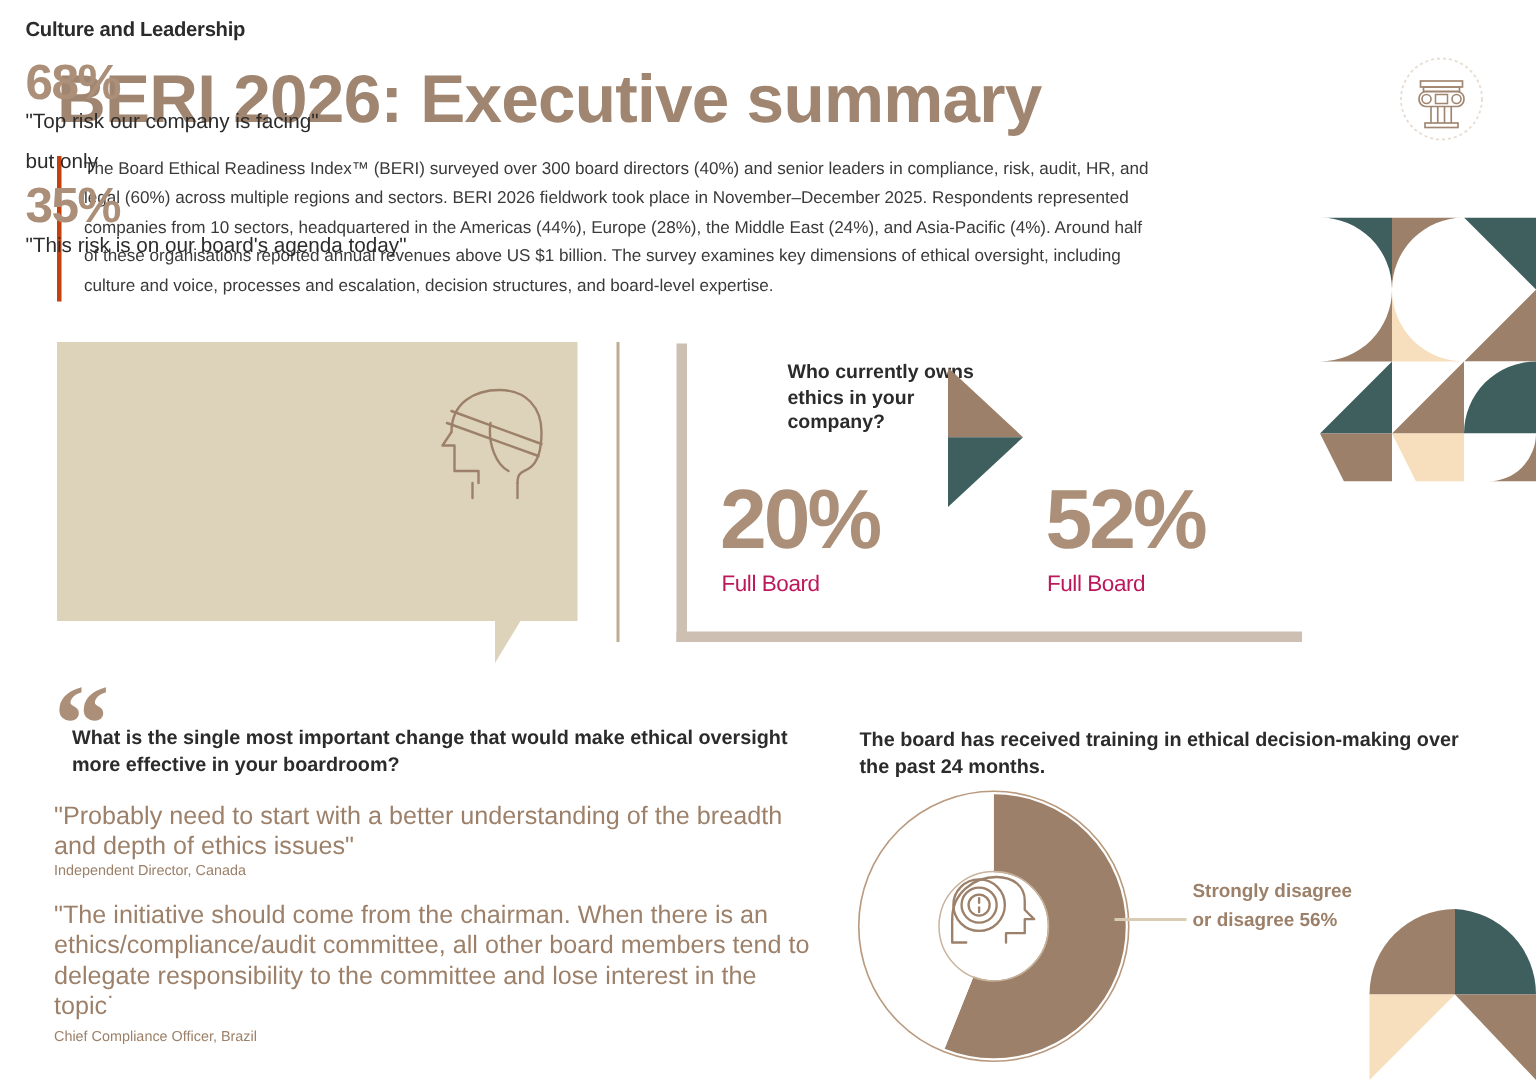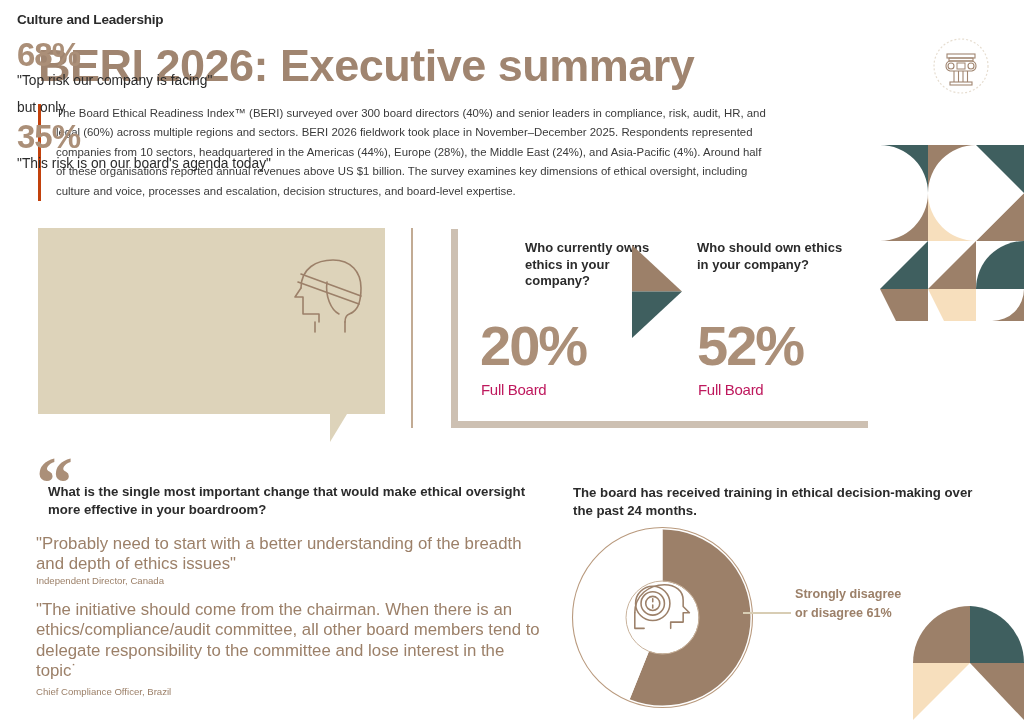--- a/index.html
+++ b/index.html
@@ -250,21 +250,20 @@
   <div class="own-pct own-pct-left">20%</div>
   <div class="own-lbl own-lbl-left">Full Board</div>
 
   <div class="arrow-2tone">
     <svg viewBox="0 0 50 93" width="50" height="93">
       <path d="M0 0 L50 46.5 L0 46.5 Z" fill="#9c8069"></path>
       <path d="M0 46.5 L50 46.5 L0 93 Z" fill="#3f5f5f"></path>
     </svg>
   </div>
 
-  <div class="own-q own-q-right">Who should own ethics in your company?</div>
   <div class="own-pct own-pct-right">52%</div>
   <div class="own-lbl own-lbl-right">Full Board</div>
 
   <div class="qmark">“</div>
   <div class="q-head">What is the single most important change that would make ethical oversight more effective in your boardroom?</div>
   <div class="q-body q1">"Probably need to start with a better understanding of the breadth and depth of ethics issues"</div>
   <div class="q-attr a1">Independent Director, Canada</div>
   <div class="q-body q2">"The initiative should come from the chairman. When there is an ethics/compliance/audit committee, all other board members tend to delegate responsibility to the committee and lose interest in the topic˙</div>
   <div class="q-attr a2">Chief Compliance Officer, Brazil</div>
 
@@ -284,21 +283,21 @@
         <line x1="33" y1="24" x2="33" y2="28"></line>
         <line x1="33" y1="32" x2="33" y2="36"></line>
         <path d="M10 42 L10 62 L22 62"></path>
       </g>
     </svg>
   </div>
 
   <div class="legend-line"></div>
   <div class="legend-text">
     <span>Strongly disagree or disagree</span>
-    <span>61%</span>
+    <span>56%</span>
   </div>
 
   <div class="deco-br">
     <svg viewBox="0 0 119 132" width="119" height="132">
       <path d="M8 73 A57 57 0 0 1 65 16 L65 73 Z" fill="#9c8069"></path>
       <path d="M65 16 A57 57 0 0 1 119 73 L65 73 Z" fill="#3f5f5f"></path>
       <path d="M8 73 L65 73 L8 130 Z" fill="#f7dfbd"></path>
       <path d="M65 73 L119 73 L119 130 Z" fill="#9c8069"></path>
     </svg>
   </div>

